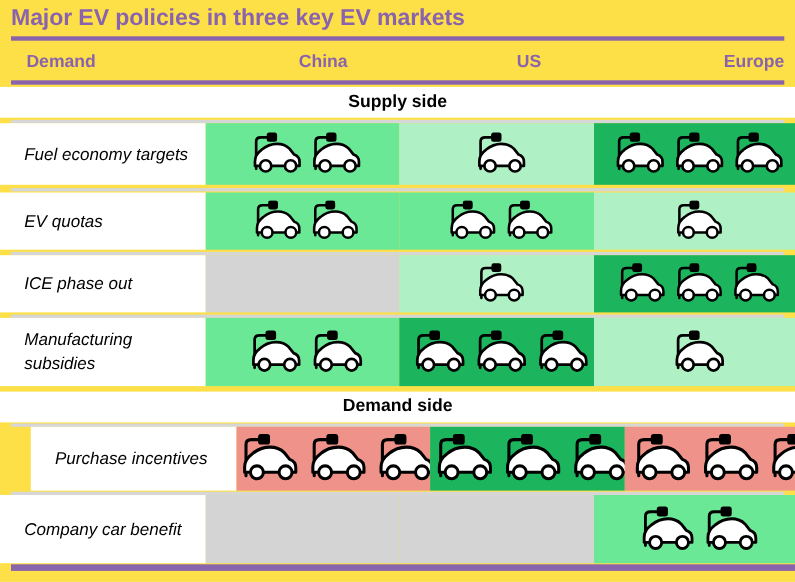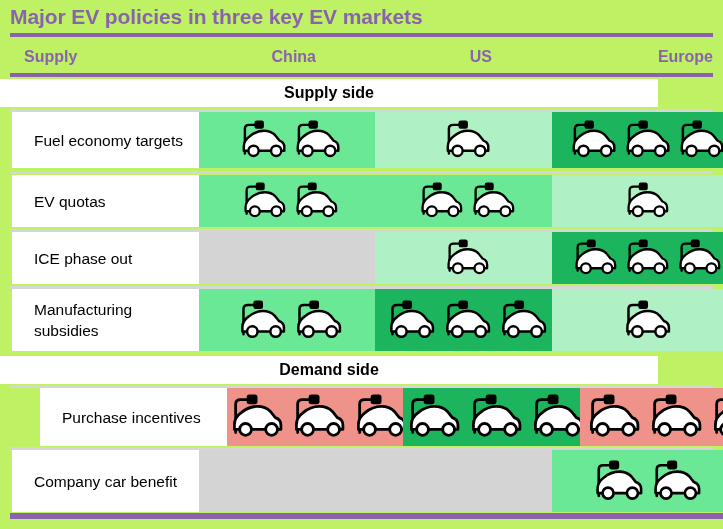--- a/index.html
+++ b/index.html
@@ -10,21 +10,21 @@
   body {
     width: 723px;
     height: 529px;
     font-family: "Liberation Sans", sans-serif;
     overflow: hidden;
   }
   #page {
     position: relative;
     width: 723px;
     height: 529px;
-    background: #bef264;
+    background: #fde047;
   }
 
   
   .title {
     position: absolute;
     left: 10px;
     top: 2px;
     width: 703px;
     height: 30px;
     color: #8a63ad;
@@ -73,33 +73,34 @@
     top: 73px;
     width: 703px;
     height: 4px;
     background: #8a63ad;
   }
 
   
   .section-band {
     position: absolute;
     left: 0px;
-    width: 658px;
+    width: 723px;
     text-align: center;
     font-size: 16px;
     font-weight: bold;
     color: #000000;
     background: #ffffff;
   }
 
   
   .row {
     position: absolute;
-    left: 12px;
+    left: 0;
     width: 573px;
+    font-style: italic;
   }
   .row-sep {
     position: absolute;
     left: 10px;
     width: 703px;
     height: 3px;
     background: #d6d6d6;
   }
   .row-label {
     position: absolute;
@@ -146,21 +147,21 @@
 </style>
 </head>
 <body>
 
 <div id="page">
 
   <div class="title">Major EV policies in three key EV markets</div>
   <div class="rule-top"></div>
 
   <div class="header-row">
-    <div class="col-head ch-policy">Supply</div>
+    <div class="col-head ch-policy">Demand</div>
     <div class="col-head ch-china">China</div>
     <div class="col-head ch-europe">Europe</div>
     <div class="col-head ch-us">US</div>
   </div>
   <div class="rule-head"></div>
 
   <div id="body-layer">
       <div class="section-band" style="top: 79px; height: 28px; line-height: 28px;">Supply side</div>
       <div class="section-band" style="top: 356px; height: 28px; line-height: 28px;">Demand side</div>
       <div class="row-sep" style="top: 109px;"></div>

